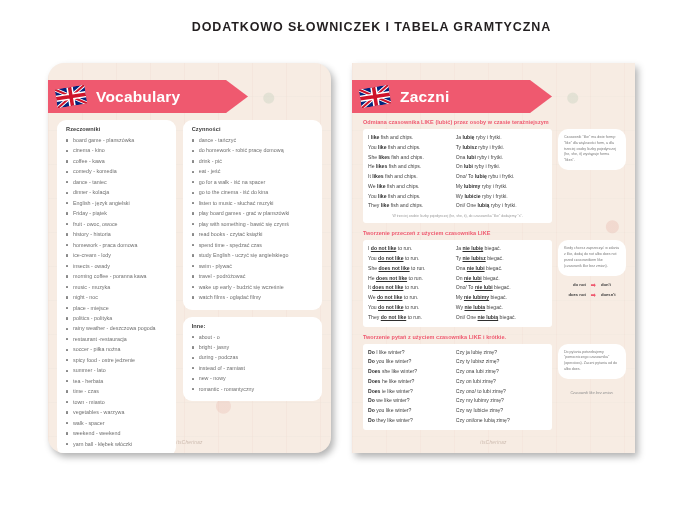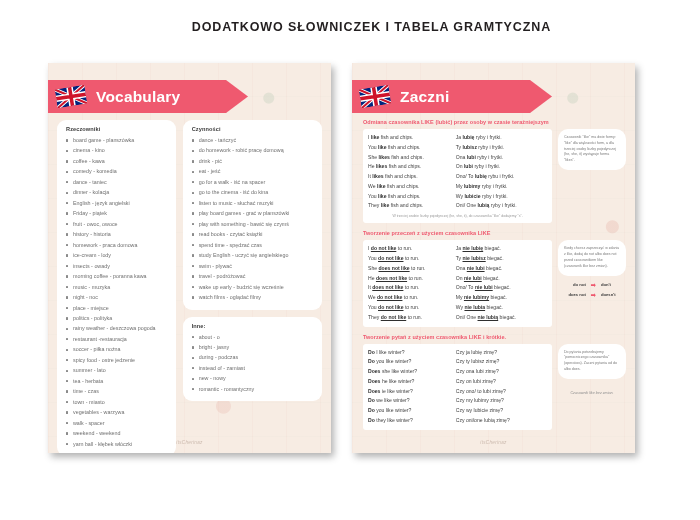--- a/index.html
+++ b/index.html
@@ -20,21 +20,21 @@
     padding-left: 43px;
   }
 
   
   .card {
     position: absolute;
     background: #f7ece3;
     box-shadow: 3px 4px 7px rgba(0,0,0,0.30);
     overflow: hidden;
   }
-  #card-vocabulary { left: 48px; top: 63px; width: 283px; height: 390px; }
+  #card-vocabulary { left: 48px; top: 63px; width: 283px; height: 390px; border-radius: 16px; }
   #card-grammar    { left: 352px; top: 63px; width: 283px; height: 390px; }
 
   
   .texture { position: absolute; inset: 0; pointer-events: none; }
   .tex-a {
     background:
       radial-gradient(circle at 12% 18%, rgba(226,163,151,0.30) 0 4px, transparent 5px),
       radial-gradient(circle at 78% 9%,  rgba(190,205,185,0.35) 0 5px, transparent 6px),
       radial-gradient(circle at 92% 42%, rgba(226,163,151,0.26) 0 6px, transparent 7px),
       radial-gradient(circle at 30% 63%, rgba(190,205,185,0.28) 0 5px, transparent 6px),

